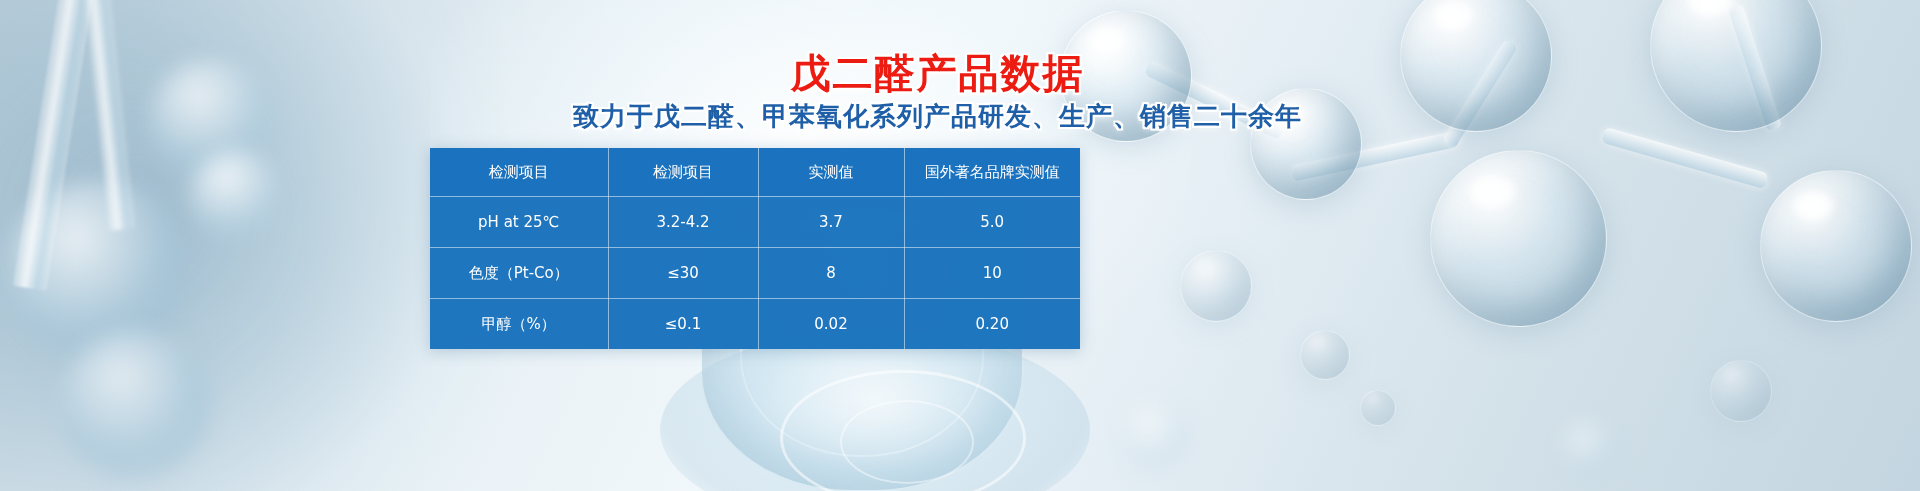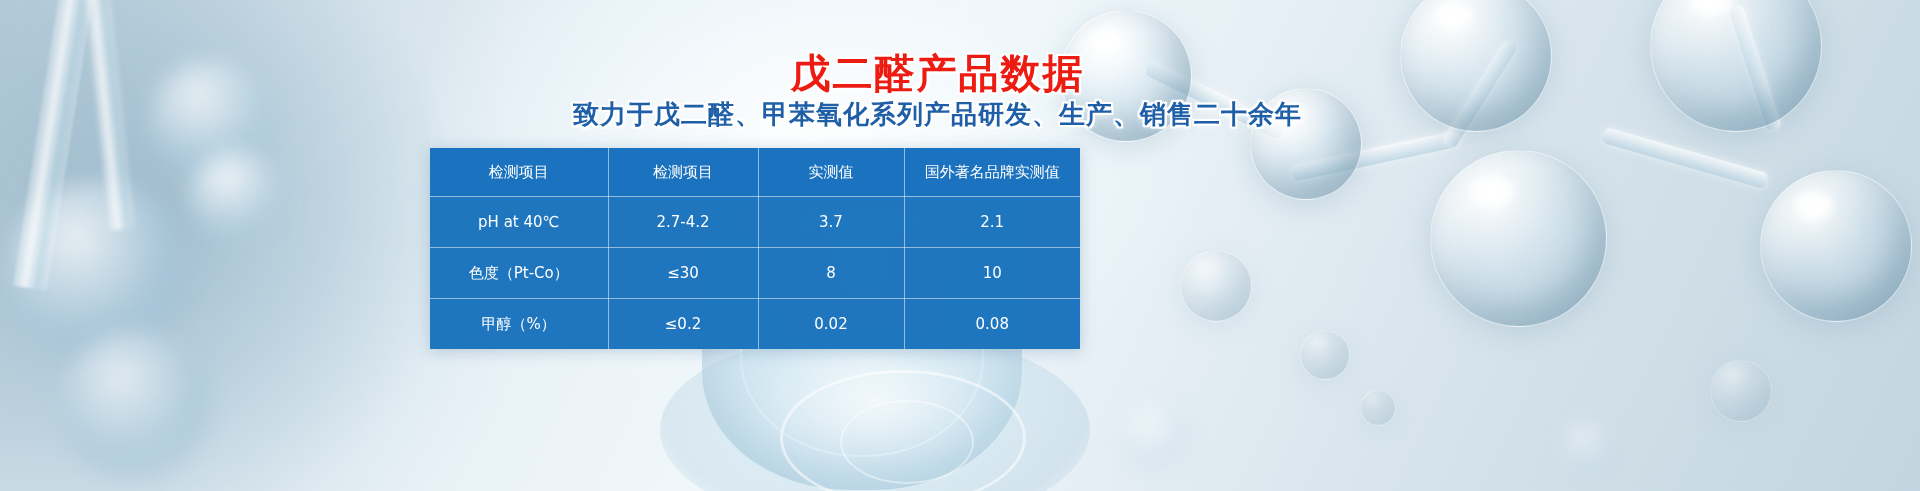--- a/index.html
+++ b/index.html
@@ -144,21 +144,21 @@
     padding-top: 8px;
     font-size: 26px;
     line-height: 1.1;
     font-weight: bold;
     letter-spacing: 1px;
     color: #1f5fa8;
     text-shadow:
       -2px 0 0 #ffffff, 2px 0 0 #ffffff, 0 -2px 0 #ffffff, 0 2px 0 #ffffff,
       -2px -2px 0 #ffffff, 2px -2px 0 #ffffff, -2px 2px 0 #ffffff, 2px 2px 0 #ffffff,
       0 3px 6px rgba(255,255,255,0.85);
-    font-family: Liberation Mono, monospace;
+    font-family: Liberation Sans, sans-serif;
     text-align: center;
   }
 
   
   .table-wrap {
     position: absolute;
     left: 430px;
     top: 148px;
     width: 650px;
     z-index: 6;
@@ -277,34 +277,34 @@
       <thead>
         <tr>
           <th>检测项目</th>
           <th>检测项目</th>
           <th>实测值</th>
           <th>国外著名品牌实测值</th>
         </tr>
       </thead>
       <tbody>
         <tr>
-          <td>pH at 40℃</td>
-          <td>2.7-4.2</td>
+          <td>pH at 25℃</td>
+          <td>3.2-4.2</td>
           <td>3.7</td>
-          <td>2.1</td>
+          <td>5.0</td>
         </tr>
         <tr>
           <td>色度（Pt-Co）</td>
           <td>≤30</td>
           <td>8</td>
           <td>10</td>
         </tr>
         <tr>
           <td>甲醇（%）</td>
-          <td>≤0.2</td>
+          <td>≤0.1</td>
           <td>0.02</td>
-          <td>0.08</td>
+          <td>0.20</td>
         </tr>
       </tbody>
     </table>
   </div>
 
 </div>
 
 </body></html>

